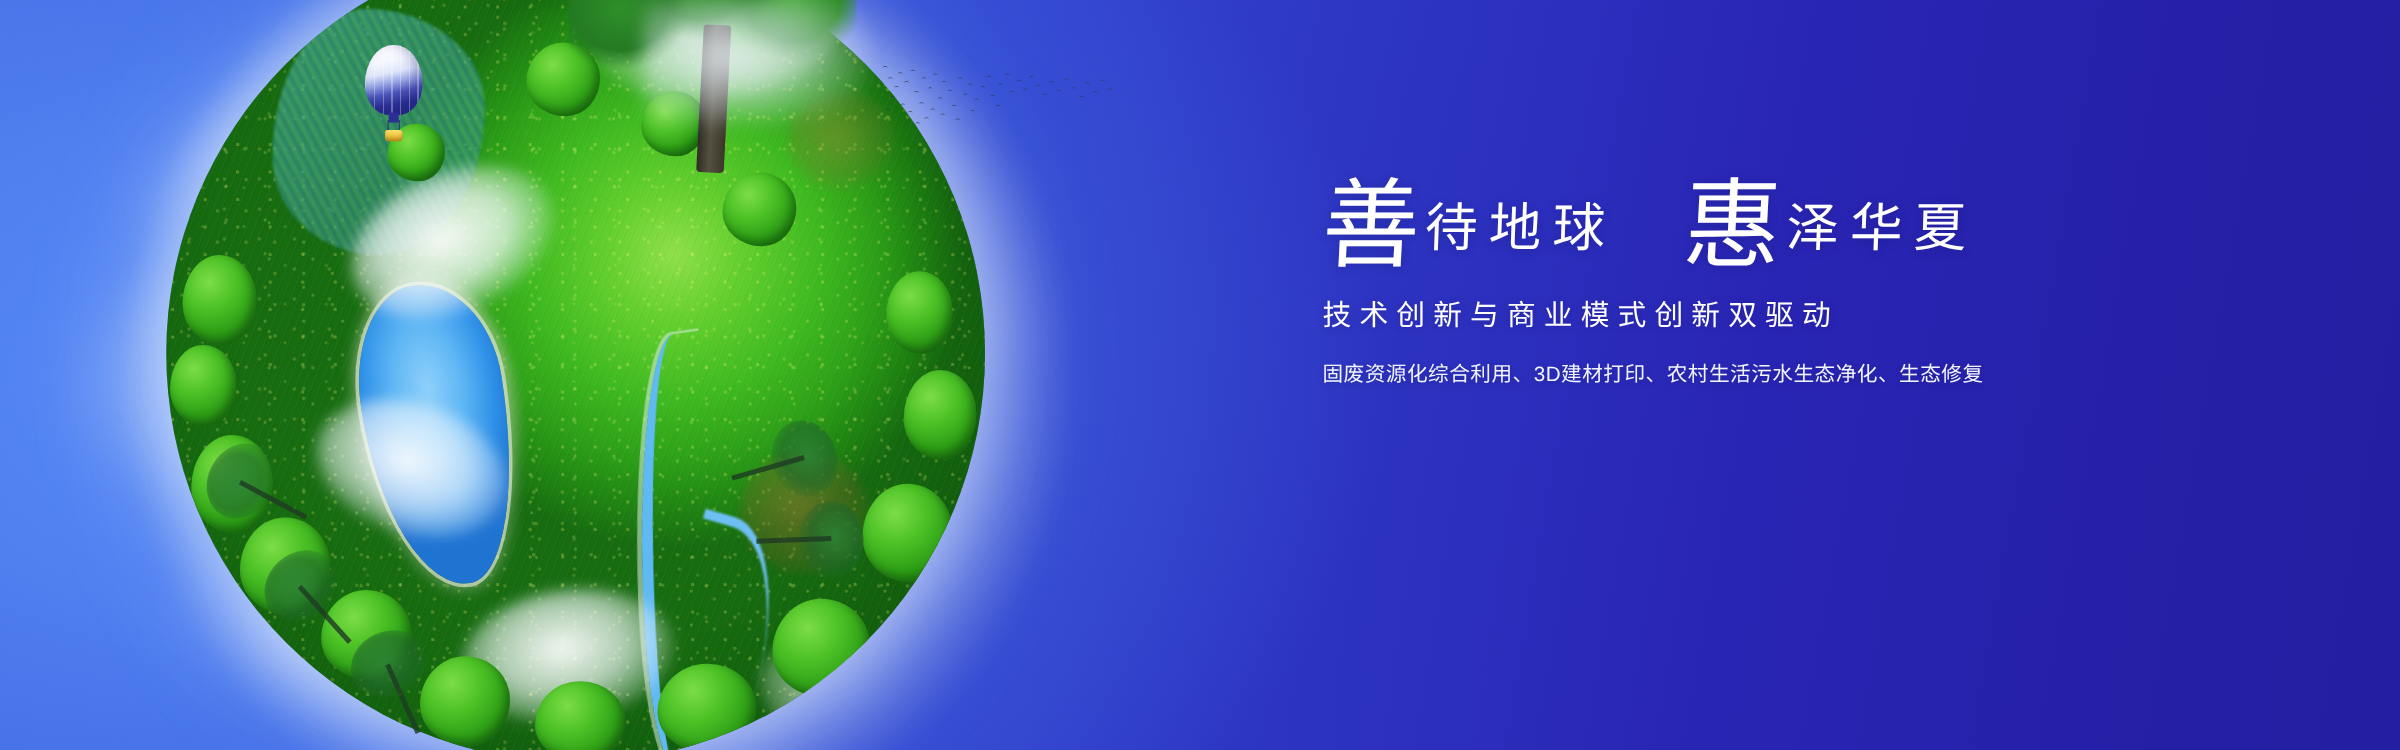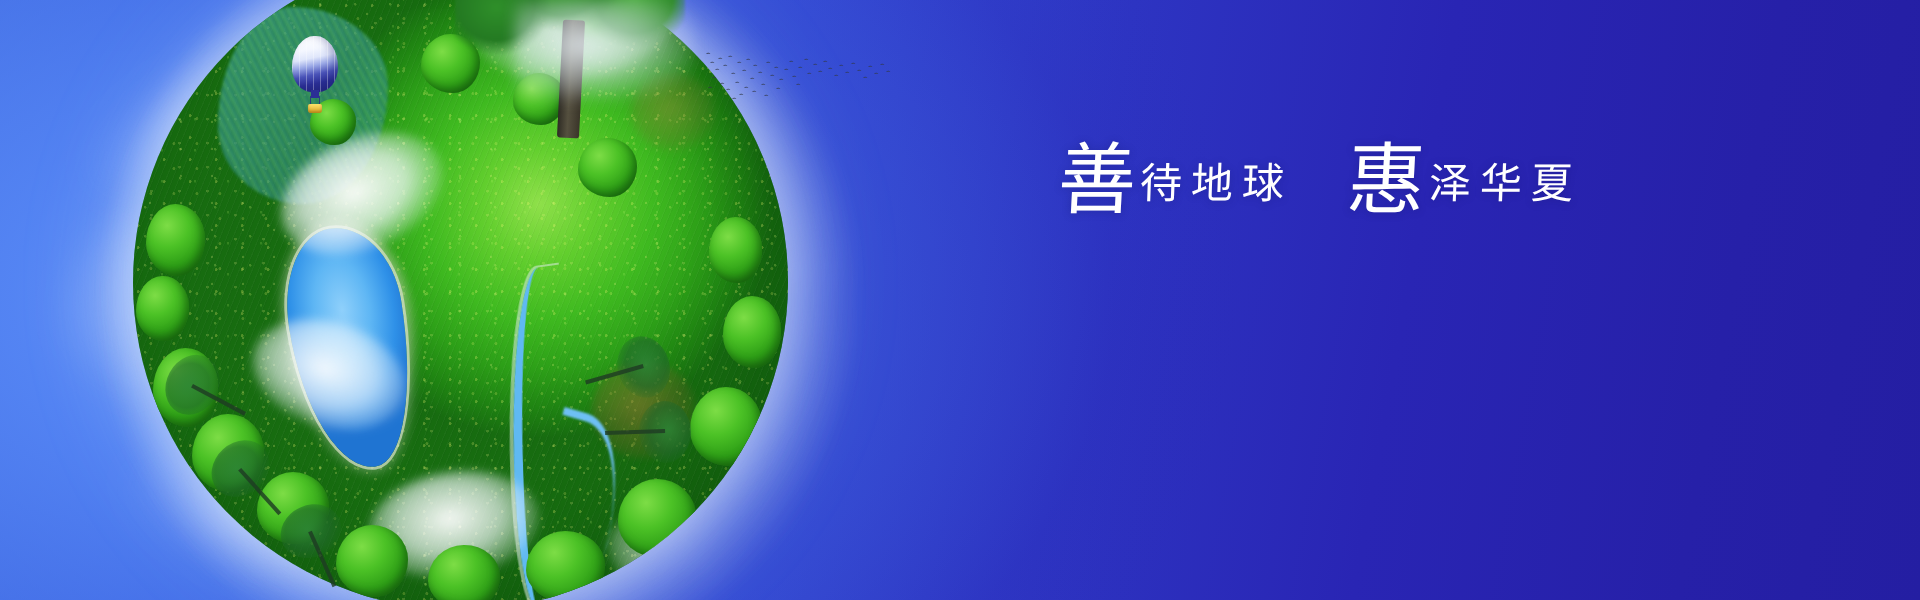--- a/index.html
+++ b/index.html
@@ -582,17 +582,19 @@
   <div class="copy">
 
     <div class="headline">
       <span class="hl-big">善</span>
       <span class="hl-small">待地球</span>
       <span class="hl-gap"></span>
       <span class="hl-big">惠</span>
       <span class="hl-small">泽华夏</span>
     </div>
 
-
+    <div class="subtitle">技术创新与商业模式创新双驱动</div>
+
+    <div class="desc">固废资源化综合利用、3D建材打印、农村生活污水生态净化、生态修复</div>
 
 
   </div>
 </div>
 
 </body></html>

